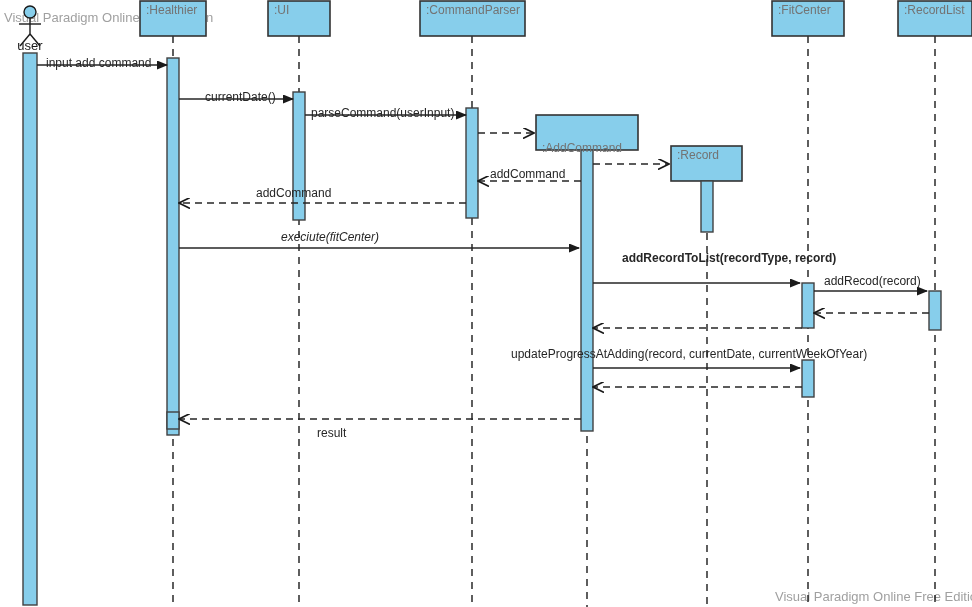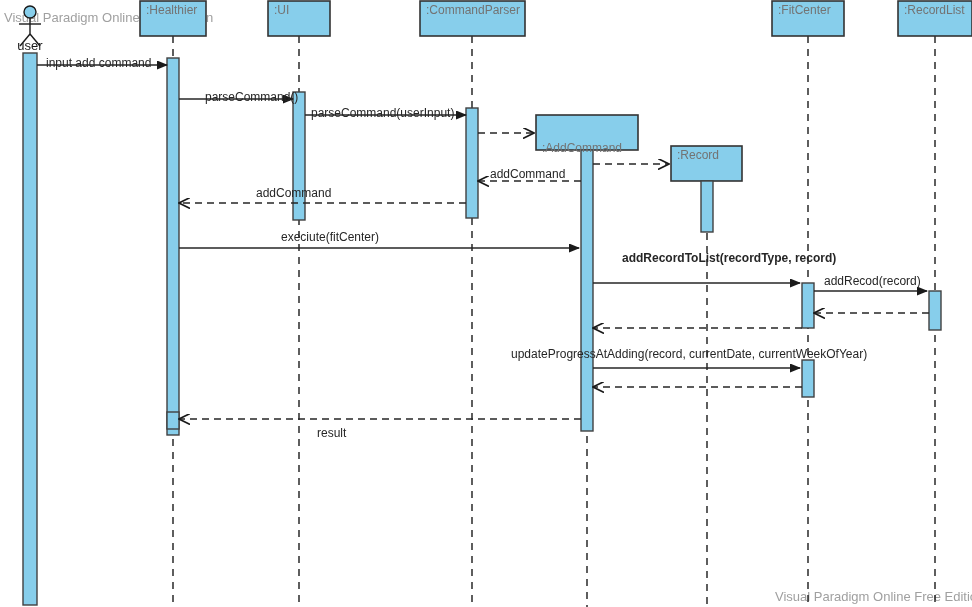--- a/index.html
+++ b/index.html
@@ -124,22 +124,22 @@
 <div id="overlay-labels">
     <div class="actor-lbl" style="left: -20px; top: 38px; width: 100px;">user</div>
     <div class="hdr-lbl" style="left: 146px; top: 3px;">:Healthier</div>
     <div class="hdr-lbl" style="left: 274px; top: 3px;">:UI</div>
     <div class="hdr-lbl" style="left: 426px; top: 3px;">:CommandParser</div>
     <div class="hdr-lbl" style="left: 542px; top: 117px; margin-top: 24px;">:AddCommand</div>
     <div class="hdr-lbl" style="left: 677px; top: 148px;">:Record</div>
     <div class="hdr-lbl" style="left: 778px; top: 3px;">:FitCenter</div>
     <div class="hdr-lbl" style="left: 904px; top: 3px;">:RecordList</div>
     <div class="lbl" style="left: 46px; top: 56px;">input add command</div>
-    <div class="lbl" style="left: 205px; top: 90px;">parseCommand()</div>
+    <div class="lbl" style="left: 205px; top: 90px;">currentDate()</div>
     <div class="lbl" style="left: 311px; top: 106px;">parseCommand(userInput)</div>
     <div class="lbl" style="left: 490px; top: 167px;">addCommand</div>
     <div class="lbl" style="left: 256px; top: 186px;">addCommand</div>
-    <div class="lbl" style="left: 281px; top: 230px;">execiute(fitCenter)</div>
+    <div class="lbl" style="left: 281px; top: 230px; font-style: italic;">execiute(fitCenter)</div>
     <div class="lbl" style="left: 622px; top: 251px; font-weight: bold;">addRecordToList(recordType, record)</div>
     <div class="lbl" style="left: 824px; top: 274px;">addRecod(record)</div>
     <div class="lbl" style="left: 511px; top: 347px; text-align: center;">updateProgressAtAdding(record, currentDate, currentWeekOfYear)</div>
     <div class="lbl" style="left: 317px; top: 426px;">result</div>
   </div>
 
 </body></html>

